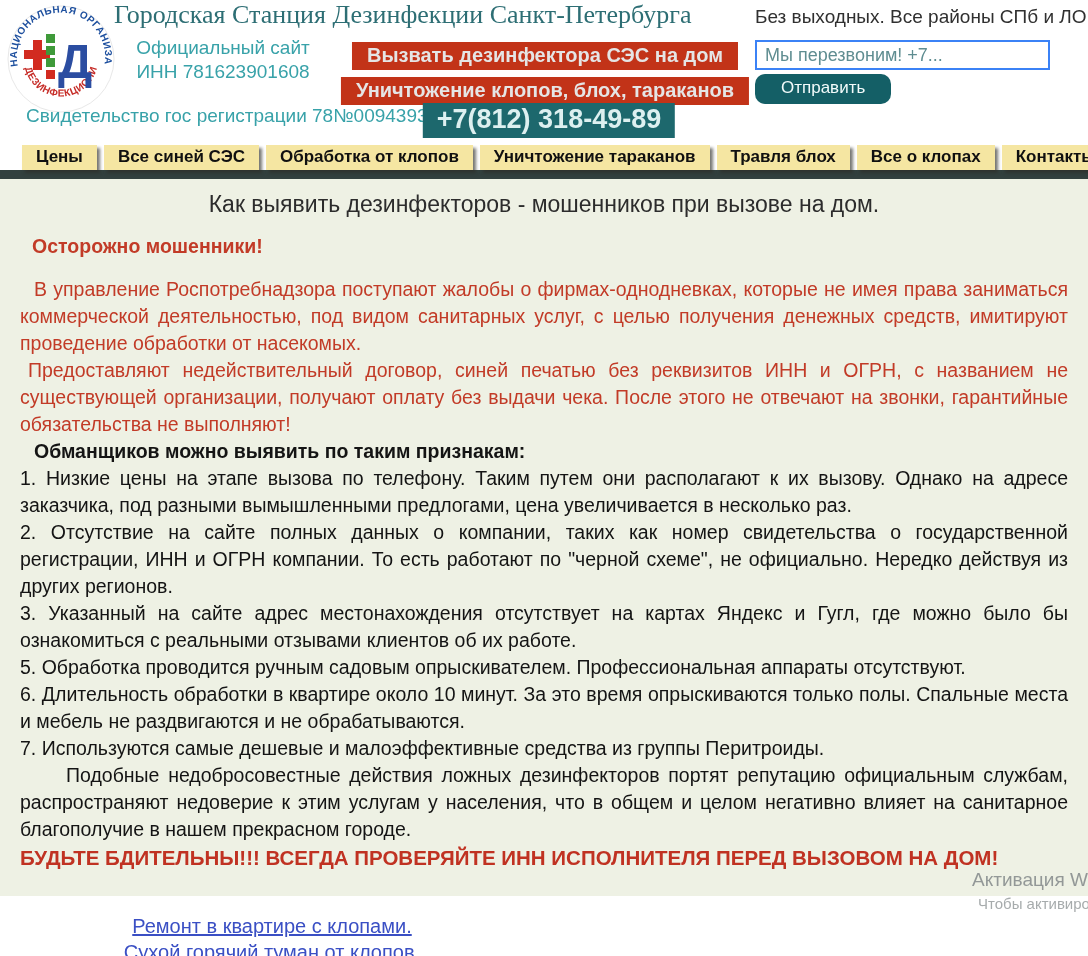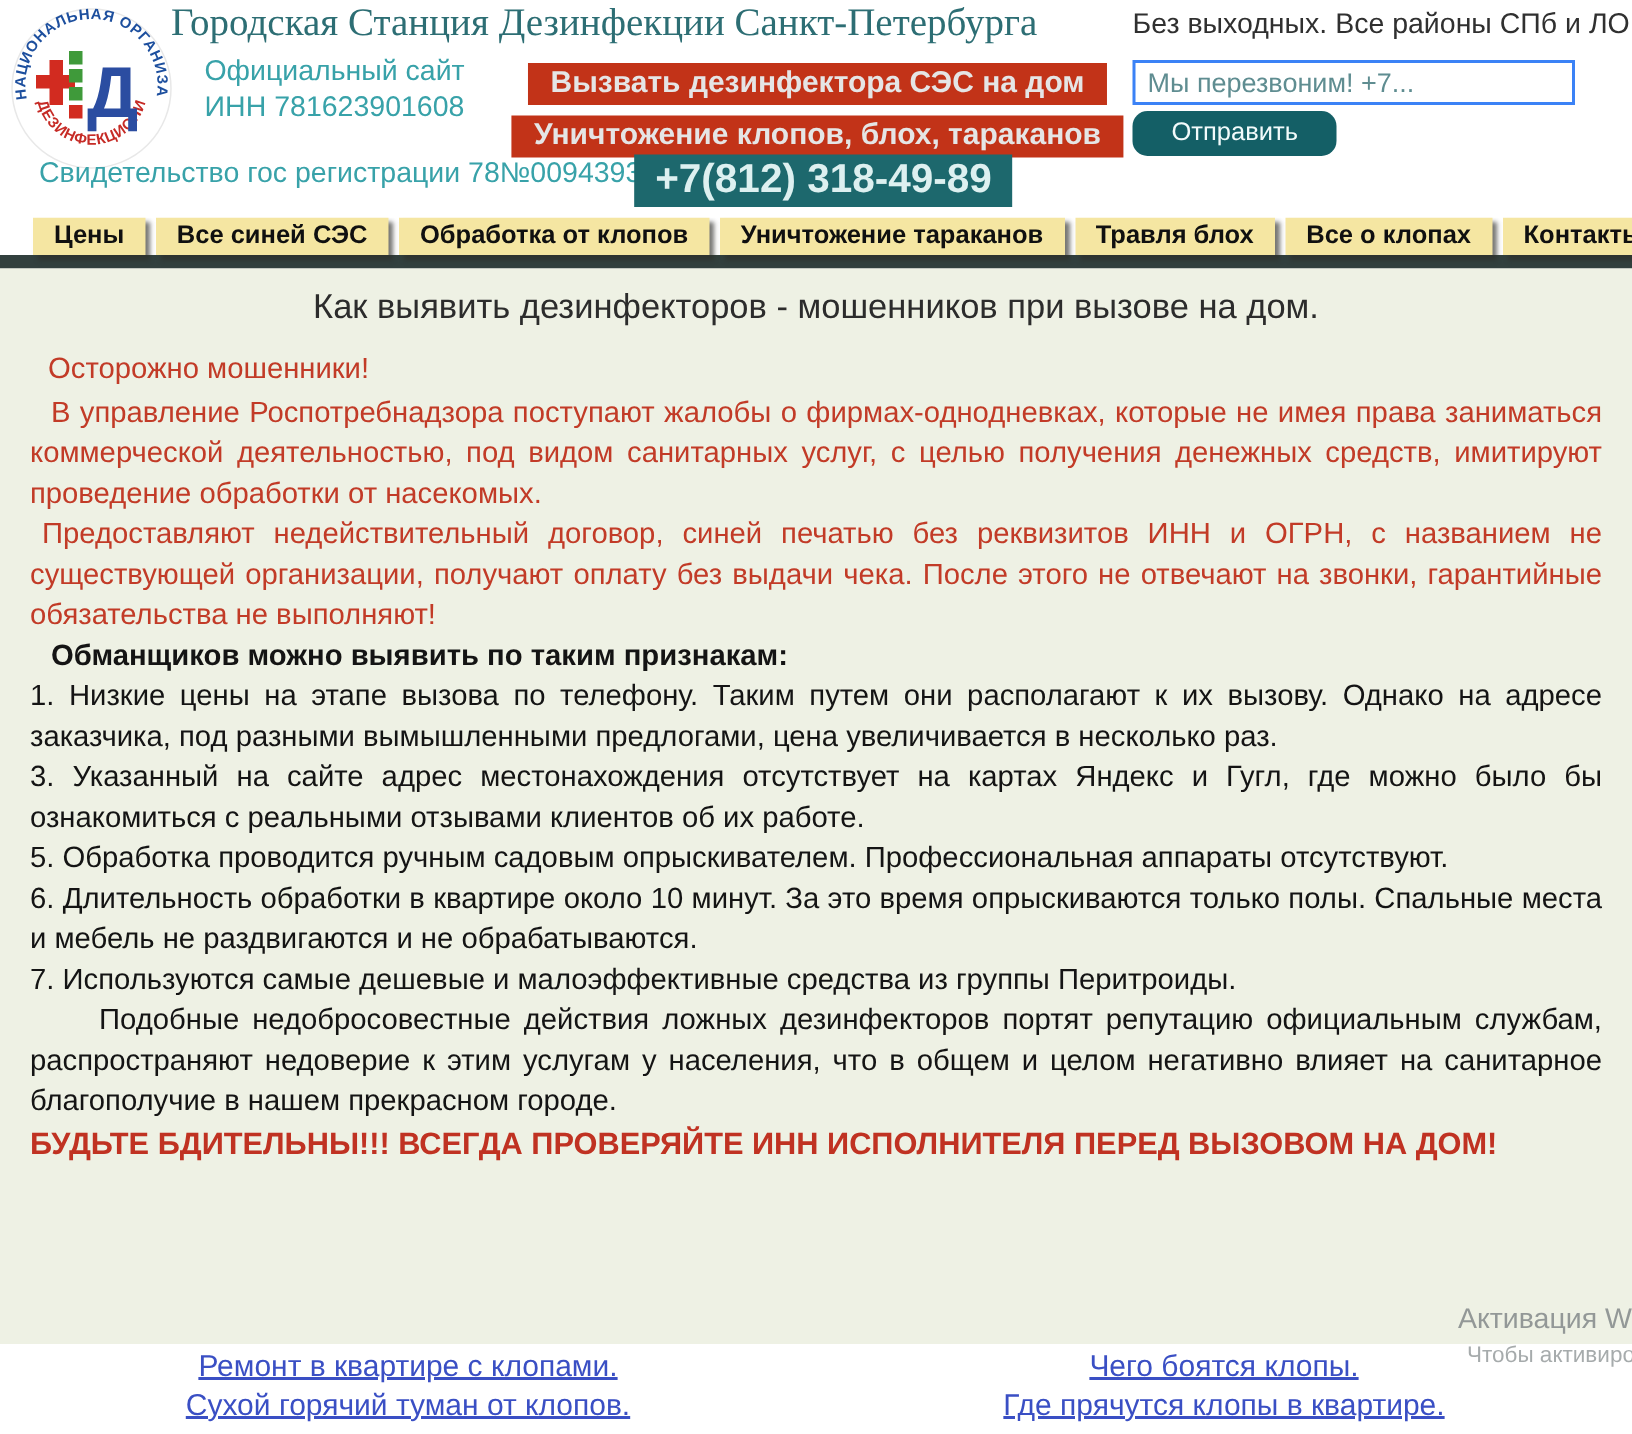--- a/index.html
+++ b/index.html
@@ -74,32 +74,32 @@
   }
   .article-title {
     margin: 6px 0 15px; text-align: center;
     font-size: 23px; font-weight: 400; color: #2c2c2c;
   }
   .content p {
     margin: 0; font-size: 19.5px; line-height: 27px;
     text-align: justify; color: #141414;
   }
   p.red { color: #c23b27; }
-  p.warning { text-indent: 12px; margin-bottom: 2px; }
+  p.warning { text-indent: 12px; margin-bottom: 16px; font-weight: bold; }
   p.indent-sm { text-indent: 8px; }
   p.indent-md { text-indent: 14px; }
   p.signs-heading { font-weight: bold; text-indent: 14px; }
   p.final-par { text-indent: 46px; }
   p.alert-line {
     color: #c03222; font-weight: bold; font-size: 20.5px;
     text-align: left; margin-top: 1px; white-space: nowrap;
   }
 
   
-  .footer { height: 61px; background: #fff; display: flex; padding-top: 4px; }
+  .footer { height: 61px; background: #fff; display: flex; padding-top: 19px; flex-direction: column; }
   .fcol { width: 50%; display: flex; flex-direction: column; gap: 3px; align-items: center; }
   .fcol a { color: #3a4fc4; font-size: 20px; text-decoration: underline; cursor: pointer; }
 
   
   .watermark {
     position: absolute; left: 972px; top: 869px; width: 220px;
     pointer-events: none; z-index: 5;
   }
   .wm1 { font-size: 19px; color: rgba(130,136,138,0.85); white-space: nowrap; }
   .wm2 { font-size: 15px; color: rgba(150,156,158,0.85); margin-top: 4px; padding-left: 6px; white-space: nowrap; }
@@ -163,20 +163,21 @@
 
 <div class="content">
   <h1 class="article-title">Как выявить дезинфекторов - мошенников при вызове на дом.</h1>
 
   <p class="red warning">Осторожно мошенники!</p>
   <p class="red indent-md">В управление Роспотребнадзора поступают жалобы о фирмах-однодневках, которые не имея права заниматься коммерческой деятельностью, под видом санитарных услуг, с целью получения денежных средств, имитируют проведение обработки от насекомых.</p>
   <p class="red indent-sm">Предоставляют недействительный договор, синей печатью без реквизитов ИНН и ОГРН, с названием не существующей организации, получают оплату без выдачи чека. После этого не отвечают на звонки, гарантийные обязательства не выполняют!</p>
 
   <p class="signs-heading">Обманщиков можно выявить по таким признакам:</p>
   <p>1. Низкие цены на этапе вызова по телефону. Таким путем они располагают к их вызову. Однако на адресе заказчика, под разными вымышленными предлогами, цена увеличивается в несколько раз.</p>
+  <p>2. Отсутствие на сайте полных данных о компании, таких как номер свидетельства о государственной регистрации, ИНН и ОГРН компании. То есть работают по "черной схеме", не официально. Нередко действуя из других регионов.</p>
   <p>3. Указанный на сайте адрес местонахождения отсутствует на картах Яндекс и Гугл, где можно было бы ознакомиться с реальными отзывами клиентов об их работе.</p>
   <p>5. Обработка проводится ручным садовым опрыскивателем. Профессиональная аппараты отсутствуют.</p>
   <p>6. Длительность обработки в квартире около 10 минут. За это время опрыскиваются только полы. Спальные места и мебель не раздвигаются и не обрабатываются.</p>
   <p>7. Используются самые дешевые и малоэффективные средства из группы Перитроиды.</p>
 
   <p class="final-par">Подобные недобросовестные действия ложных дезинфекторов портят репутацию официальным службам, распространяют недоверие к этим услугам у населения, что в общем и целом негативно влияет на санитарное благополучие в нашем прекрасном городе.</p>
   <p class="alert-line">БУДЬТЕ БДИТЕЛЬНЫ!!! ВСЕГДА ПРОВЕРЯЙТЕ ИНН ИСПОЛНИТЕЛЯ ПЕРЕД ВЫЗОВОМ НА ДОМ!</p>
 </div>
 
 <div class="footer">

